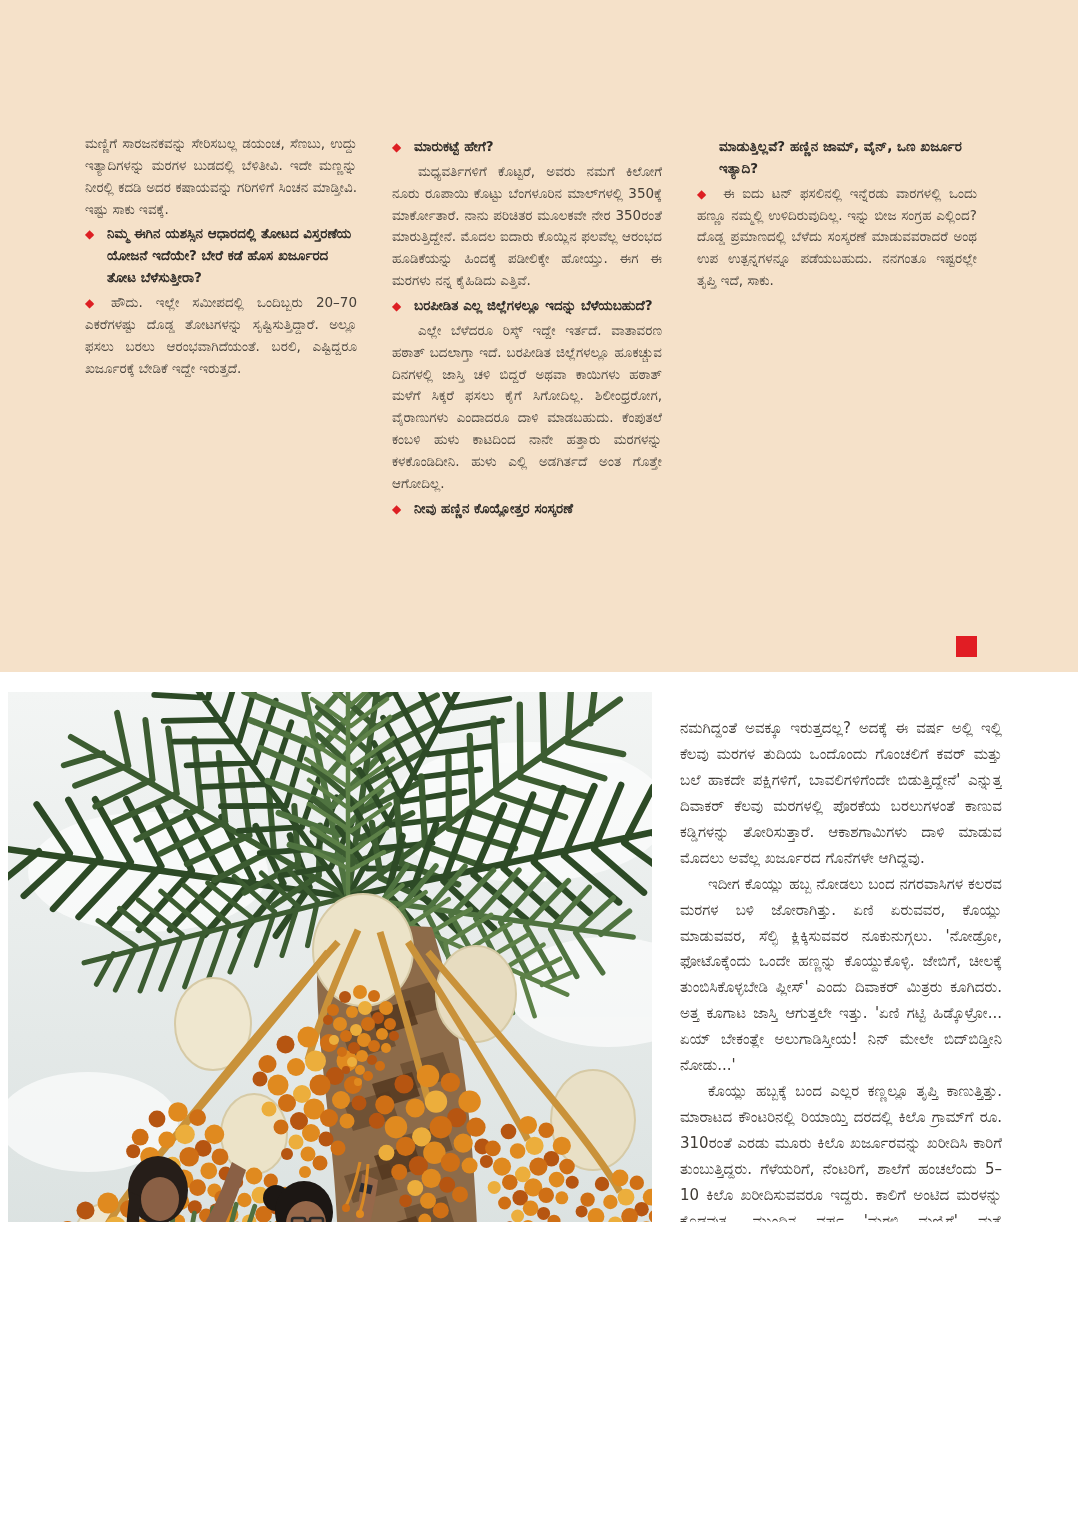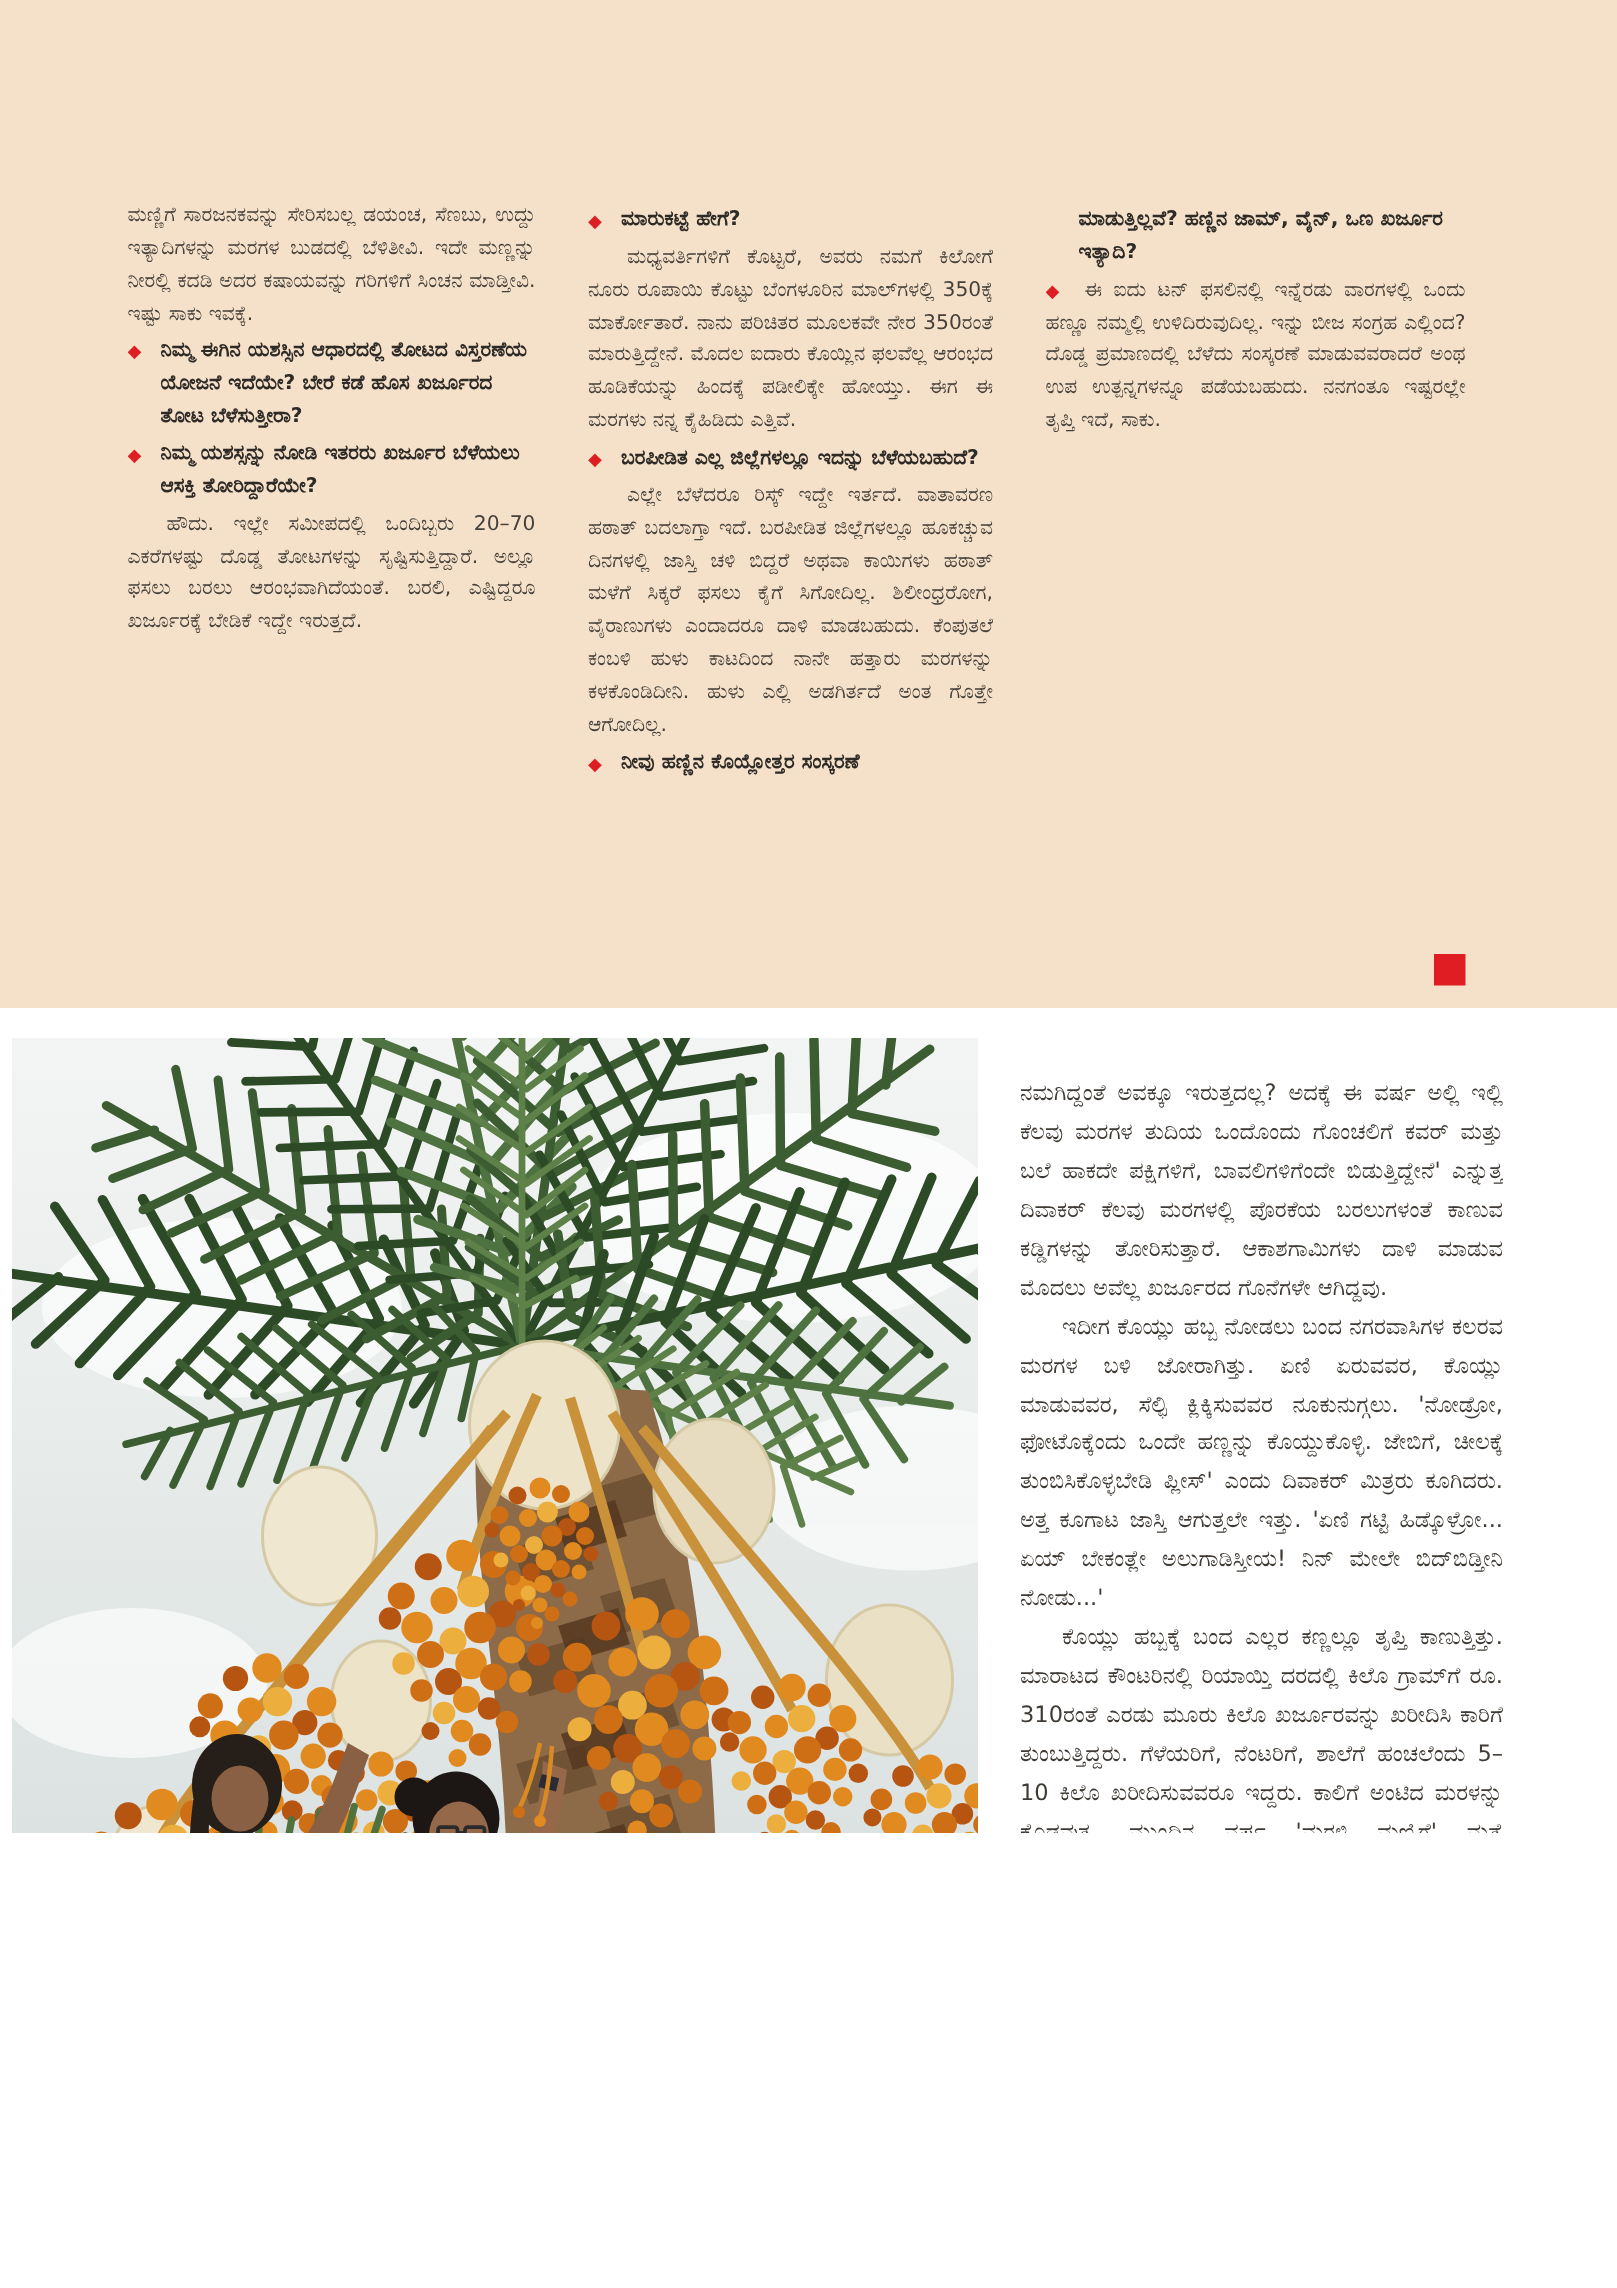--- a/index.html
+++ b/index.html
@@ -40,21 +40,20 @@
   <section id="qa-panel">
 
     <div class="qa-col" id="qa-col-1">
       <p class="qa-p no-indent">ಮಣ್ಣಿಗೆ ಸಾರಜನಕವನ್ನು ಸೇರಿಸಬಲ್ಲ ಡಯಂಚ, ಸೆಣಬು, ಉದ್ದು ಇತ್ಯಾದಿಗಳನ್ನು ಮರಗಳ ಬುಡದಲ್ಲಿ ಬೆಳಿತೀವಿ. ಇದೇ ಮಣ್ಣನ್ನು ನೀರಲ್ಲಿ ಕದಡಿ ಅದರ ಕಷಾಯವನ್ನು ಗರಿಗಳಿಗೆ ಸಿಂಚನ ಮಾಡ್ತೀವಿ. ಇಷ್ಟು ಸಾಕು ಇವಕ್ಕೆ.</p>
       <div class="qa-q">
         <span class="bullet">◆</span>
         <span>ನಿಮ್ಮ ಈಗಿನ ಯಶಸ್ಸಿನ ಆಧಾರದಲ್ಲಿ ತೋಟದ ವಿಸ್ತರಣೆಯ ಯೋಜನೆ ಇದೆಯೇ? ಬೇರೆ ಕಡೆ ಹೊಸ ಖರ್ಜೂರದ ತೋಟ ಬೆಳೆಸುತ್ತೀರಾ?</span>
       </div>
       <div class="qa-q">
         <span class="bullet">◆</span>
-        <span>ನಿಮ್ಮ ಯಶಸ್ಸನ್ನು ನೋಡಿ ಇತರರು ಖರ್ಜೂರ ಬೆಳೆಯಲು ಆಸಕ್ತಿ ತೋರಿದ್ದಾರೆಯೇ?</span>
       </div>
       <p class="qa-p">ಹೌದು. ಇಲ್ಲೇ ಸಮೀಪದಲ್ಲಿ ಒಂದಿಬ್ಬರು 20–70 ಎಕರೆಗಳಷ್ಟು ದೊಡ್ಡ ತೋಟಗಳನ್ನು ಸೃಷ್ಟಿಸುತ್ತಿದ್ದಾರೆ. ಅಲ್ಲೂ ಫಸಲು ಬರಲು ಆರಂಭವಾಗಿದೆಯಂತೆ. ಬರಲಿ, ಎಷ್ಟಿದ್ದರೂ ಖರ್ಜೂರಕ್ಕೆ ಬೇಡಿಕೆ ಇದ್ದೇ ಇರುತ್ತದೆ.</p>
     </div>
 
     <div class="qa-col" id="qa-col-2">
       <div class="qa-q">
         <span class="bullet">◆</span>
         <span>ಮಾರುಕಟ್ಟೆ ಹೇಗೆ?</span>
       </div>
       <p class="qa-p">ಮಧ್ಯವರ್ತಿಗಳಿಗೆ ಕೊಟ್ಟರೆ, ಅವರು ನಮಗೆ ಕಿಲೋಗೆ ನೂರು ರೂಪಾಯಿ ಕೊಟ್ಟು ಬೆಂಗಳೂರಿನ ಮಾಲ್‌ಗಳಲ್ಲಿ 350ಕ್ಕೆ ಮಾರ್ಕೋತಾರೆ. ನಾನು ಪರಿಚಿತರ ಮೂಲಕವೇ ನೇರ 350ರಂತೆ ಮಾರುತ್ತಿದ್ದೇನೆ. ಮೊದಲ ಐದಾರು ಕೊಯ್ಲಿನ ಫಲವೆಲ್ಲ ಆರಂಭದ ಹೂಡಿಕೆಯನ್ನು ಹಿಂದಕ್ಕೆ ಪಡೀಲಿಕ್ಕೇ ಹೋಯ್ತು. ಈಗ ಈ ಮರಗಳು ನನ್ನ ಕೈಹಿಡಿದು ಎತ್ತಿವೆ.</p>

